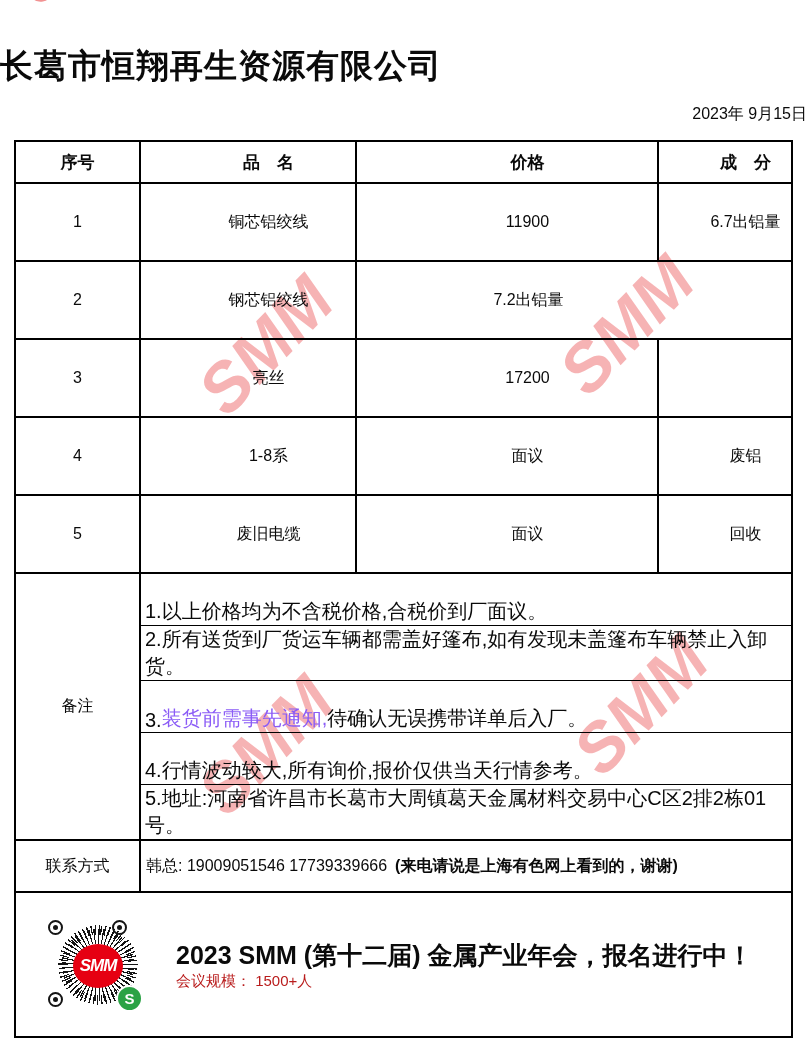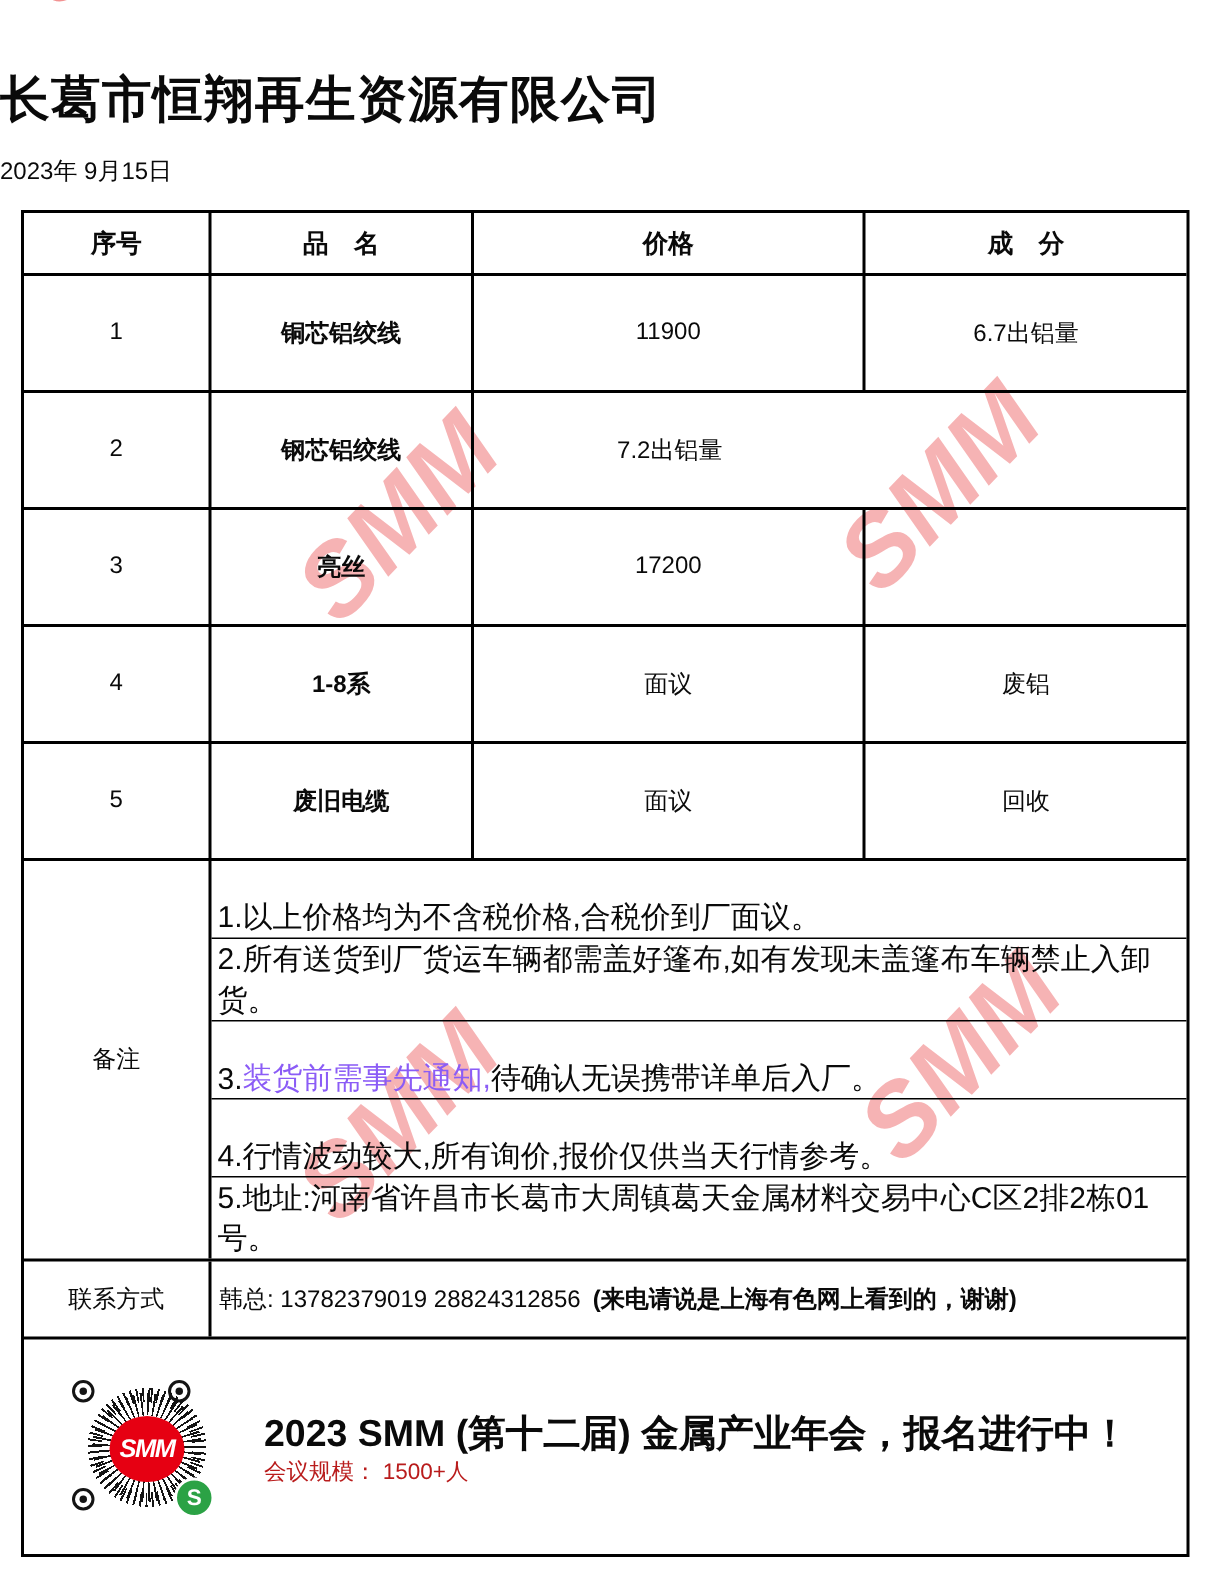--- a/index.html
+++ b/index.html
@@ -21,41 +21,41 @@
   .wm-3{left:265px;top:745px;}
   .wm-4{left:640px;top:705px;}
   .wm-0{left:78px;top:-66px;color:rgba(231,56,57,0.55);}
   
   .title{
     position:absolute;z-index:1;left:0;top:44px;width:100%;margin:0;
     text-align:left;font-size:33px;font-weight:900;letter-spacing:1px;
   }
   .date{
     position:absolute;z-index:1;left:0;top:104px;width:100%;
-    text-align:left;font-size:16px;
+    text-align:right;font-size:16px;
   }
   
   .frame{
     position:absolute;z-index:1;left:14px;top:140px;width:779px;height:898px;
     border:2px solid #000;box-sizing:border-box;background:transparent;
   }
   .grid-row{
     display:grid;grid-template-columns:125px 175px 261px 1fr;
-    border-bottom:2px solid #000;box-sizing:border-box;
+    border-bottom:2px solid #000;box-sizing:border-box;gap:41px;
   }
   .grid-row.hdr{height:42px;}
   .grid-row.datarow{height:78px;}
   .cell{
     display:flex;align-items:center;justify-content:center;
     border-right:2px solid #000;box-sizing:border-box;
     font-size:16px;text-align:center;
   }
   .cell:last-child{border-right:none;}
   .th{font-weight:bold;font-size:17px;}
-  .cell.name{font-weight:bold;}
+  .cell.name{font-weight:normal;}
   
   .remarks{
     display:grid;grid-template-columns:125px 1fr;height:267px;
     border-bottom:2px solid #000;box-sizing:border-box;
   }
   .side-label{
     display:flex;align-items:center;justify-content:center;
     border-right:2px solid #000;box-sizing:border-box;font-size:16px;
   }
   .notes{display:flex;flex-direction:column;}
@@ -192,21 +192,21 @@
             <span>5.地址:河南省许昌市长葛市大周镇葛天金属材料交易中心C区2排2栋01号。</span>
             <span class="red"></span>
             <span></span>
           </div>
       </div>
     </div>
 
     <div class="contact">
       <div class="side-label">联系方式</div>
       <div class="contact-content">
-        <span>韩总: 13782379019 28824312856</span>
+        <span>韩总: 19009051546 17739339666</span>
         <span class="contact-note">(来电请说是上海有色网上看到的，谢谢)</span>
       </div>
     </div>
 
     <div class="banner">
       <div class="qr">
         <div class="burst"></div>
         <div class="burst2"></div>
         <div class="qr-eye eye-tl"></div>
         <div class="qr-eye eye-tr"></div>

